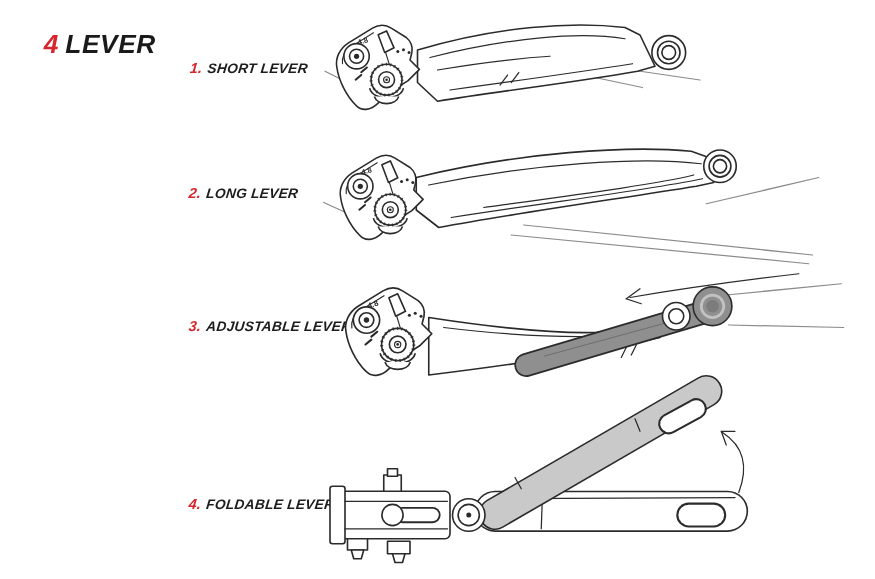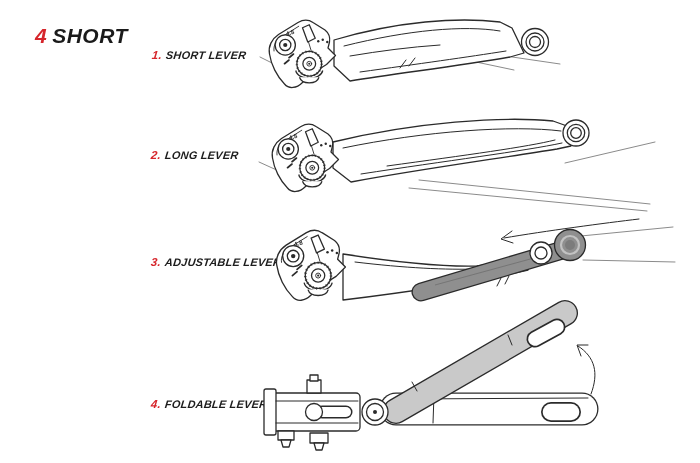--- a/index.html
+++ b/index.html
@@ -49,21 +49,21 @@
         <circle class="dk" cx="81" cy="29" r="1.6"></circle>
         <circle class="dk" cx="87" cy="32" r="1.6"></circle>
         <line class="pbt" x1="36" y1="53" x2="42" y2="48"></line>
         <line class="pbt" x1="30" y1="61" x2="36" y2="56"></line>
         <text class="engrave" x="33" y="24" transform="rotate(-17 33 24)">4.8</text>
       </g>
     </defs>
   </svg>
 
   <div class="title">
-    <span class="title-num">4</span><span class="title-word">SHORT</span>
+    <span class="title-num">4</span><span class="title-word">LEVER</span>
   </div>
 
   <div class="model-label" style="left:152px;top:49px">
     <span class="model-num">1.</span><span>SHORT LEVER</span>
   </div>
   <div class="model-label" style="left:151px;top:149px">
     <span class="model-num">2.</span><span>LONG LEVER</span>
   </div>
   <div class="model-label" style="left:151px;top:256px">
     <span class="model-num">3.</span><span>ADJUSTABLE LEVER</span>

